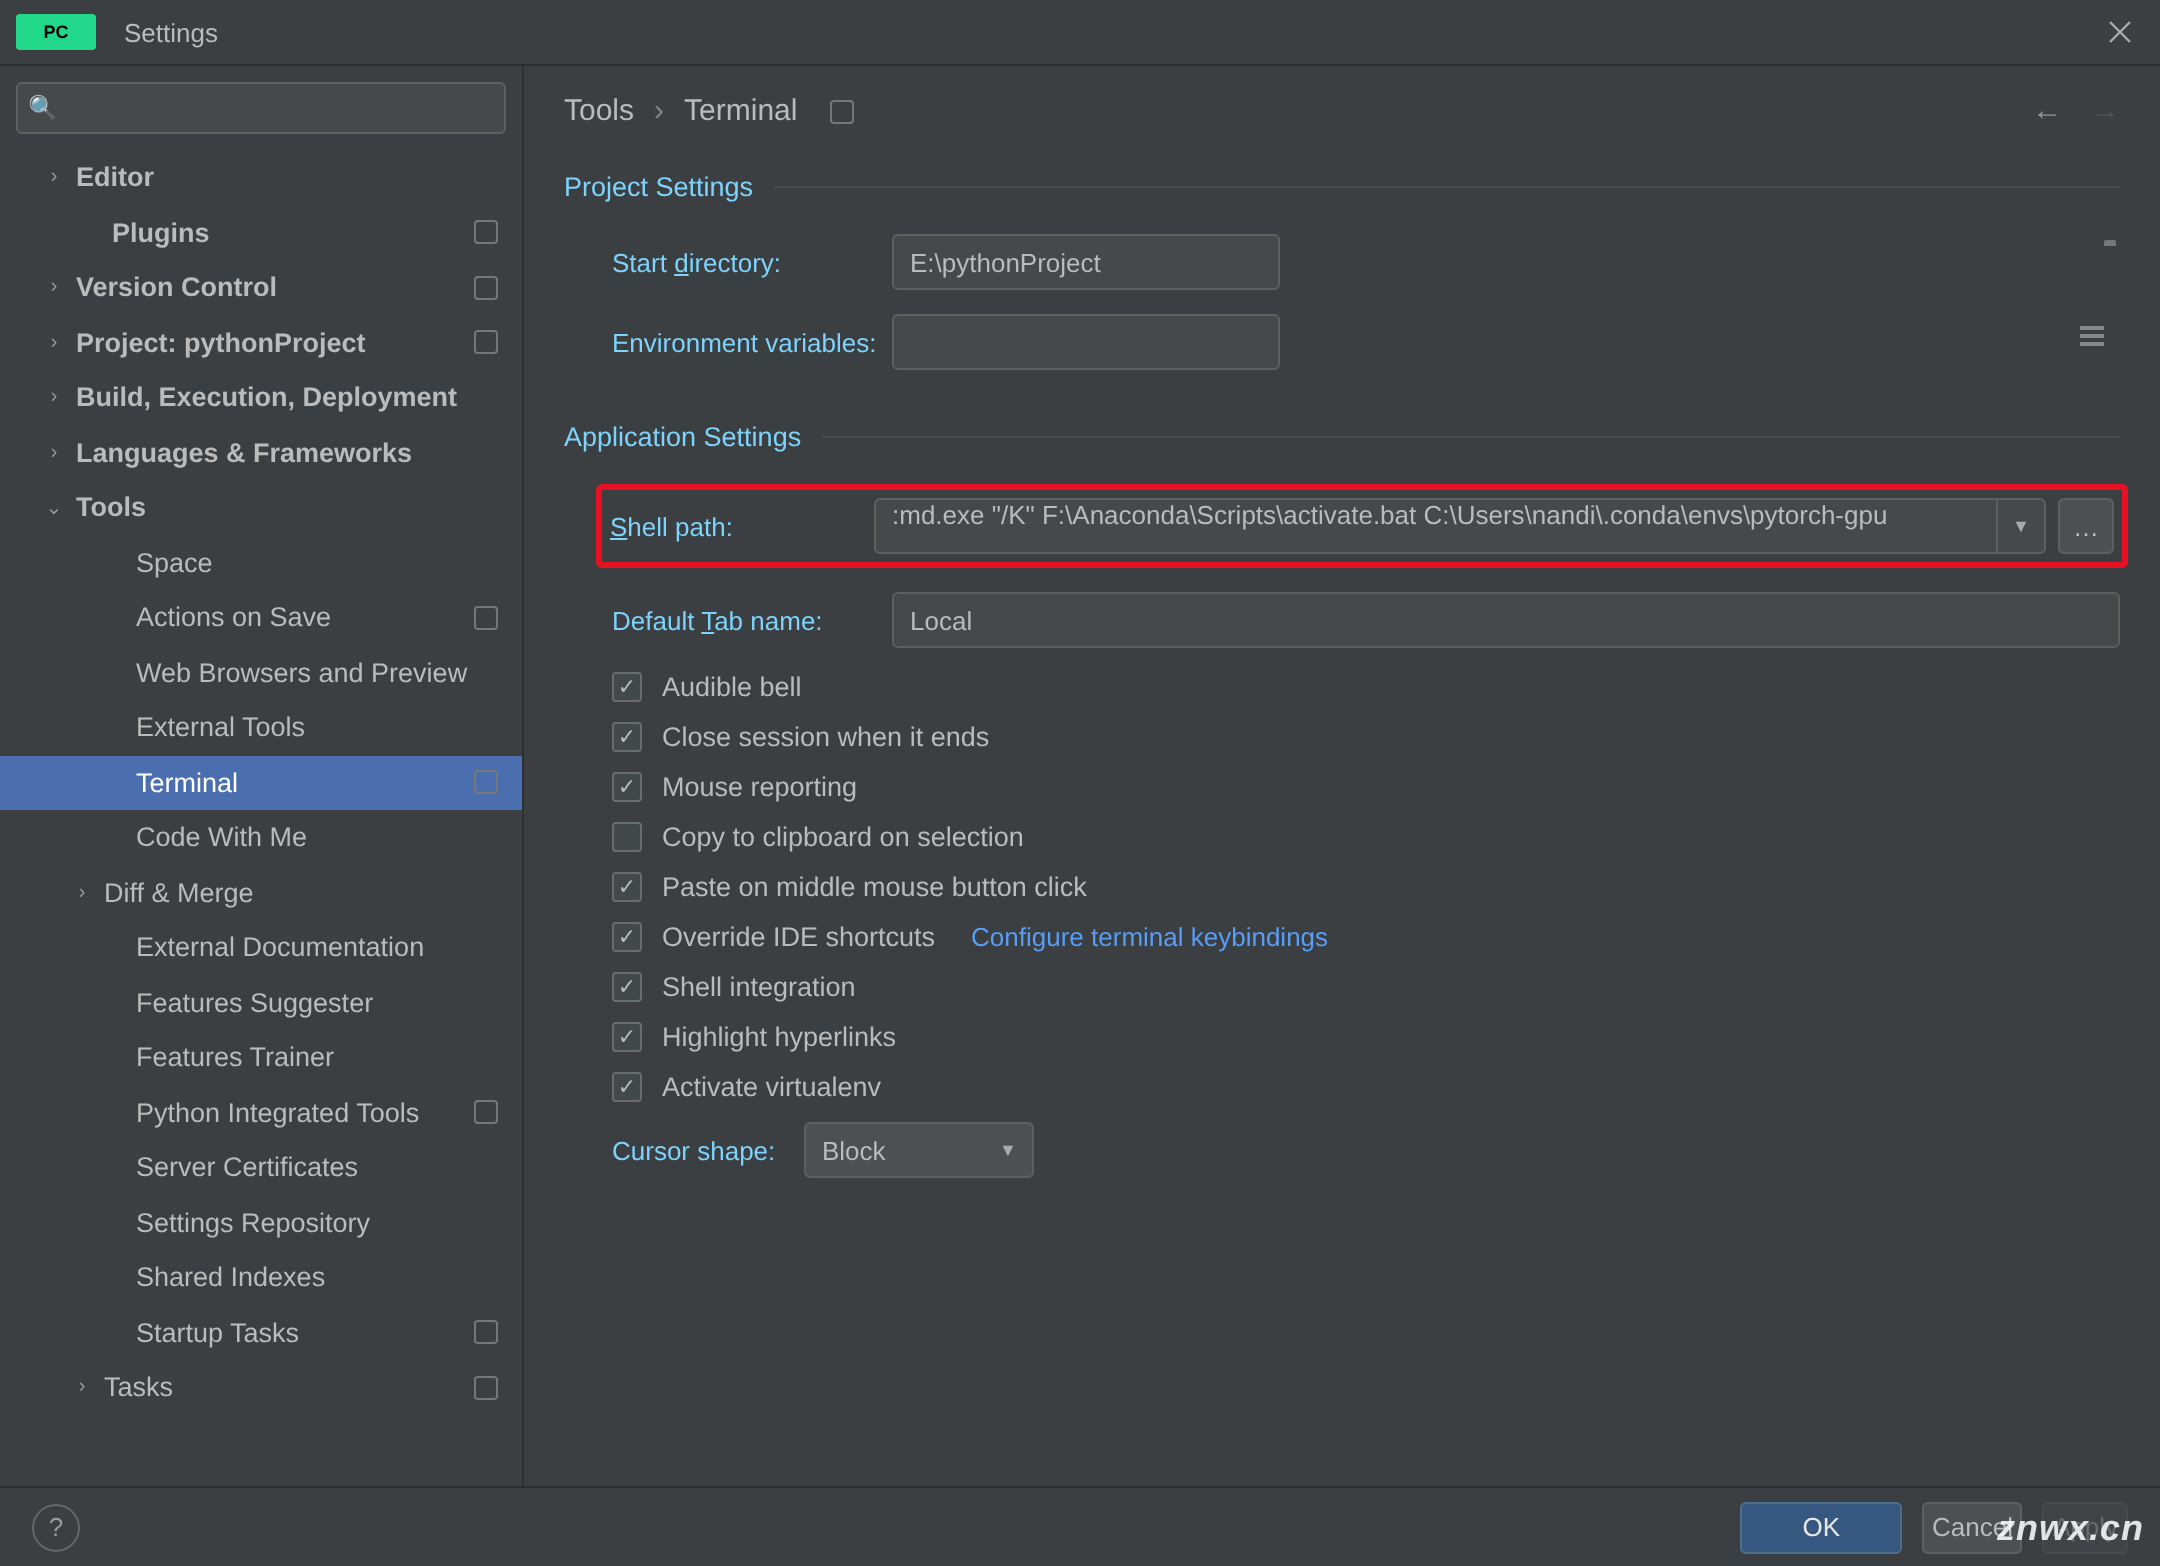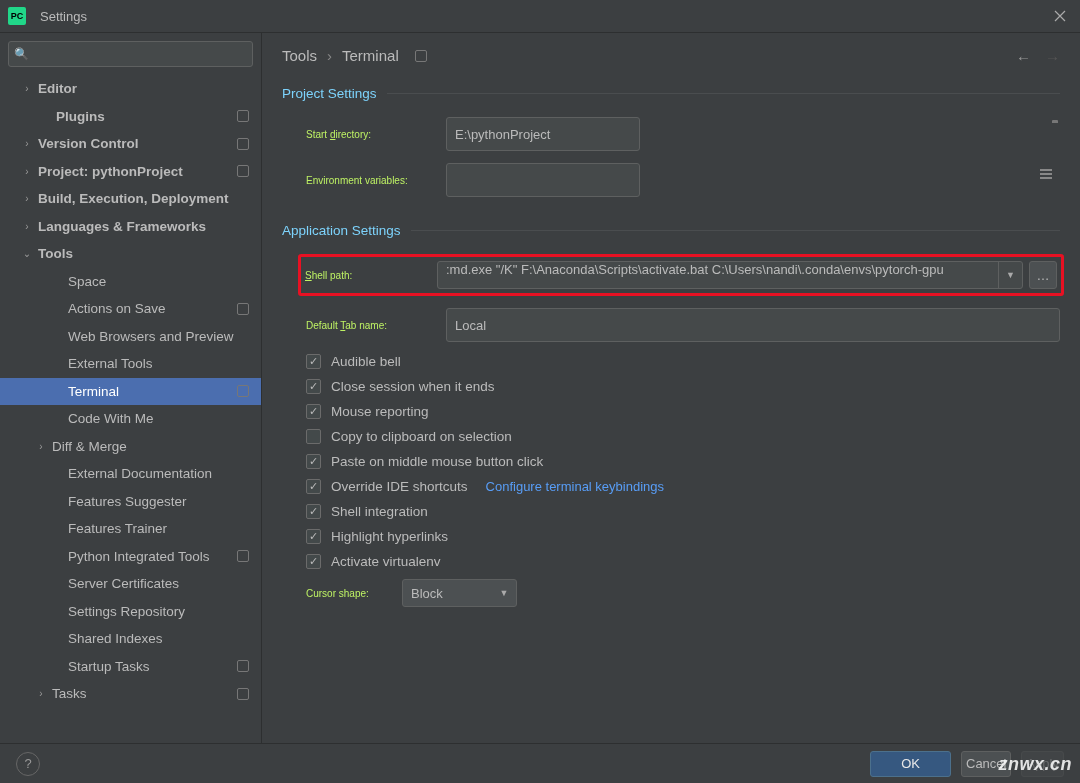--- a/index.html
+++ b/index.html
@@ -1,19 +1,19 @@
 <!DOCTYPE html>
 <html><head>
 <meta charset="utf-8">
 <style>
 * { margin: 0; padding: 0; box-sizing: border-box; font-family: "Segoe UI", Arial, sans-serif; }
 body { background: #3c3f41; color: #bbbbbb; width: 1080px; height: 783px; overflow: hidden; position: relative; }
 
 .titlebar { height: 33px; background: #3c3f41; display: flex; align-items: center; padding: 0 8px; border-bottom: 1px solid #2d2f30; }
-.app-icon { width: 18px; height: 18px; background: #21d789; border-radius: 2px; display: flex; align-items: center; justify-content: center; font-size: 9px; font-weight: bold; color: #000; margin-right: 14px; }
+.app-icon { width: 40px; height: 18px; background: #21d789; border-radius: 2px; display: flex; align-items: center; justify-content: center; font-size: 9px; font-weight: bold; color: #000; margin-right: 14px; }
 .titlebar-title { font-size: 13px; color: #bbbbbb; }
 .titlebar-close { margin-left: auto; width: 24px; height: 24px; display: flex; align-items: center; justify-content: center; color: #aaa; cursor: pointer; }
 
 .body { display: flex; height: 710px; }
 
 .sidebar { width: 262px; background: #3c3f41; border-right: 1px solid #2d2f30; display: flex; flex-direction: column; }
 .search-wrap { padding: 8px; }
 .search-input { width: 100%; height: 26px; background: #45494a; border: 1px solid #5e6060; border-radius: 3px; color: #bbb; padding: 0 6px 0 24px; font-size: 13px; }
 .search-wrap { position: relative; }
 .search-icon { position: absolute; left: 14px; top: 14px; color: #888; font-size: 12px; }
@@ -32,23 +32,23 @@
 .breadcrumb { display: flex; align-items: center; gap: 10px; font-size: 15px; color: #bbbbbb; margin-bottom: 22px; }
 .breadcrumb .sep { color: #888; }
 .breadcrumb-dot { width: 12px; height: 12px; border: 1px solid #777; border-radius: 2px; margin-left: 6px; }
 .nav-arrows { margin-left: auto; display: flex; gap: 14px; color: #999; }
 .nav-arrows span:last-child { color: #555; }
 
 .section-header { font-size: 13.5px; color: #7dd3fc; margin: 0 0 16px 0; display: flex; align-items: center; gap: 10px; }
 .section-header .line { flex: 1; height: 1px; background: #4a4d4f; }
 
 .form-row { display: flex; align-items: center; margin-bottom: 12px; padding-left: 24px; }
-.form-label { width: 140px; font-size: 10px; color: #bef264; }
+.form-label { width: 140px; font-size: 13px; color: #7dd3fc; }
 .form-label .ul { text-decoration: underline; }
-.text-input { flex: 1; height: 28px; background: #45494a; border: 1px solid #5e6060; border-radius: 3px; color: #bbb; padding: 16px 8px; font-size: 13px; position: relative; }
+.text-input { flex: 1; height: 28px; background: #45494a; border: 1px solid #5e6060; border-radius: 3px; color: #bbb; padding: 4px 8px; font-size: 13px; position: relative; }
 .input-icon { position: absolute; right: 8px; top: 6px; color: #888; }
 
 .highlight-row { border: 3px solid #e81123; border-radius: 3px; padding: 4px; display: flex; align-items: center; gap: 6px; margin-left: -4px; margin-right: -4px; }
 .highlight-row .form-label { width: 126px; }
 .combo { flex: 1; height: 28px; background: #45494a; border: 1px solid #5e6060; border-radius: 3px; color: #bbb; padding: 0 28px 0 8px; font-size: 13px; position: relative; overflow: hidden; white-space: nowrap; }
 .combo-arrow { position: absolute; right: 0; top: 0; width: 24px; height: 100%; border-left: 1px solid #5e6060; display: flex; align-items: center; justify-content: center; color: #aaa; font-size: 9px; }
 .browse-btn { width: 28px; height: 28px; background: #4c5052; border: 1px solid #5e6060; border-radius: 3px; color: #bbb; display: flex; align-items: center; justify-content: center; font-size: 13px; cursor: pointer; }
 
 .checkbox-row { display: flex; align-items: center; margin-bottom: 10px; padding-left: 24px; gap: 10px; font-size: 13.5px; }
 .chk { width: 15px; height: 15px; background: #43494a; border: 1px solid #6b6b6b; border-radius: 2px; display: flex; align-items: center; justify-content: center; color: #bbb; font-size: 11px; }

